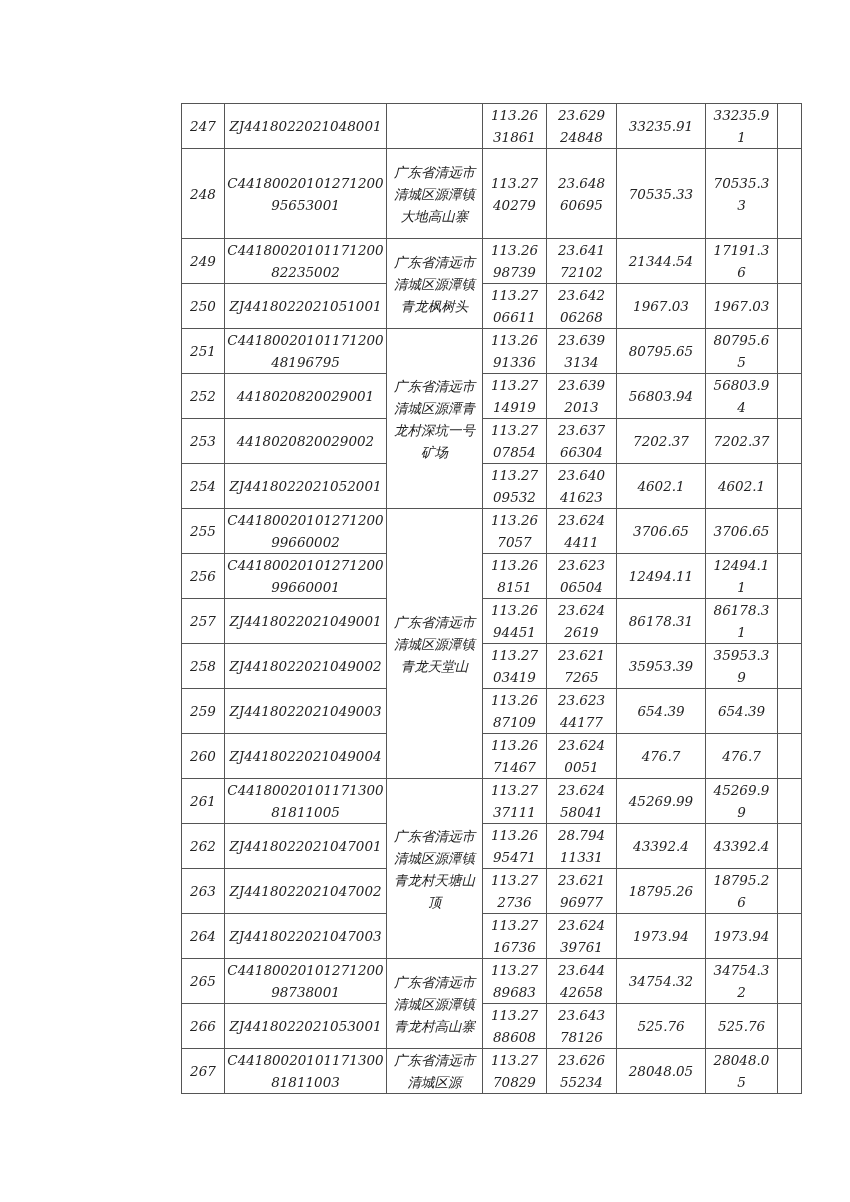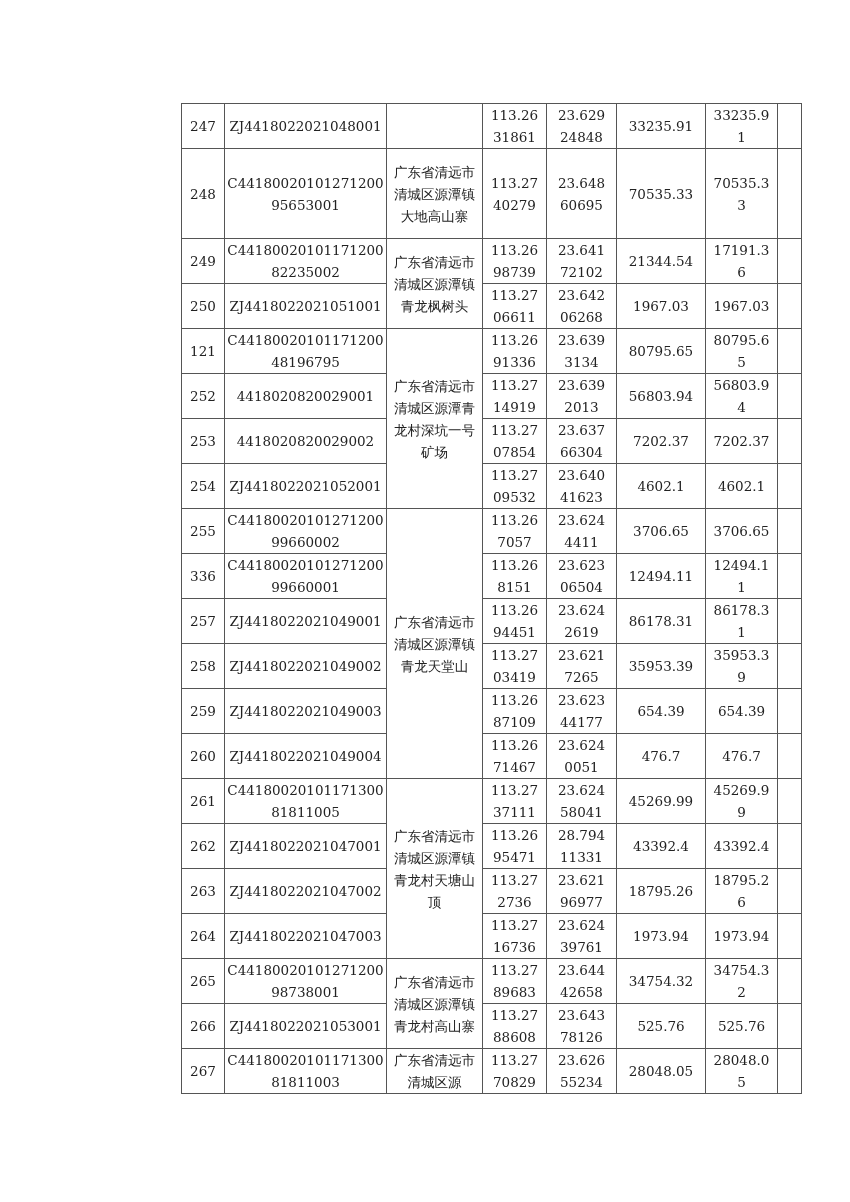--- a/index.html
+++ b/index.html
@@ -1,20 +1,20 @@
 <!DOCTYPE html>
 <html><head>
   <meta charset="utf-8">
   <style>
     html, body { margin: 0; padding: 0; background: #ffffff; }
     body { width: 850px; height: 1202px; position: relative; overflow: hidden;
            font-family: "DejaVu Serif", "Liberation Serif", serif; color: #222; }
     .page { position: absolute; left: 0; top: 0; width: 850px; height: 1202px; background: #fff; }
     table.data { position: absolute; left: 181px; top: 103px; border-collapse: collapse; table-layout: fixed;
-                 width: 620px; }
+                 width: 620px; font-style: italic; }
     table.data td { border: 1px solid #555; padding: 0 2px; text-align: center; vertical-align: middle;
                     font-size: 13.5px; line-height: 22px; overflow: hidden; word-break: break-all; }
     td.c-no { width: 38px; }
     td.c-code { width: 157px; }
     td.c-loc { width: 91px; font-size: 15px; line-height: 22px; }
     td.c-lon { width: 59px; }
     td.c-lat { width: 65px; }
     td.c-area1 { width: 84px; }
     td.c-area2 { width: 67px; }
     td.c-blank { width: 19px; }
@@ -102,21 +102,21 @@
             <span class="two">23.642</span>
             <span class="two">06268</span>
           </td>
           <td class="c-area1">1967.03</td>
           <td class="c-area2">
             <span class="two">1967.03</span>
           </td>
           <td class="c-blank"></td>
         </tr>
         <tr class="h45">
-          <td class="c-no">121</td>
+          <td class="c-no">251</td>
           <td class="c-code">
             <span class="two">C44180020101171200</span>
             <span class="two">48196795</span>
           </td>
           <td class="c-loc" rowspan="4">广东省清远市清城区源潭青龙村深坑一号矿场</td>
           <td class="c-lon">
             <span class="two">113.26</span>
             <span class="two">91336</span>
           </td>
           <td class="c-lat">
@@ -197,21 +197,21 @@
             <span class="two">23.624</span>
             <span class="two">4411</span>
           </td>
           <td class="c-area1">3706.65</td>
           <td class="c-area2">
             <span class="two">3706.65</span>
           </td>
           <td class="c-blank"></td>
         </tr>
         <tr class="h45">
-          <td class="c-no">336</td>
+          <td class="c-no">256</td>
           <td class="c-code">
             <span class="two">C44180020101271200</span>
             <span class="two">99660001</span>
           </td>
           <td class="c-lon">
             <span class="two">113.26</span>
             <span class="two">8151</span>
           </td>
           <td class="c-lat">
             <span class="two">23.623</span>

